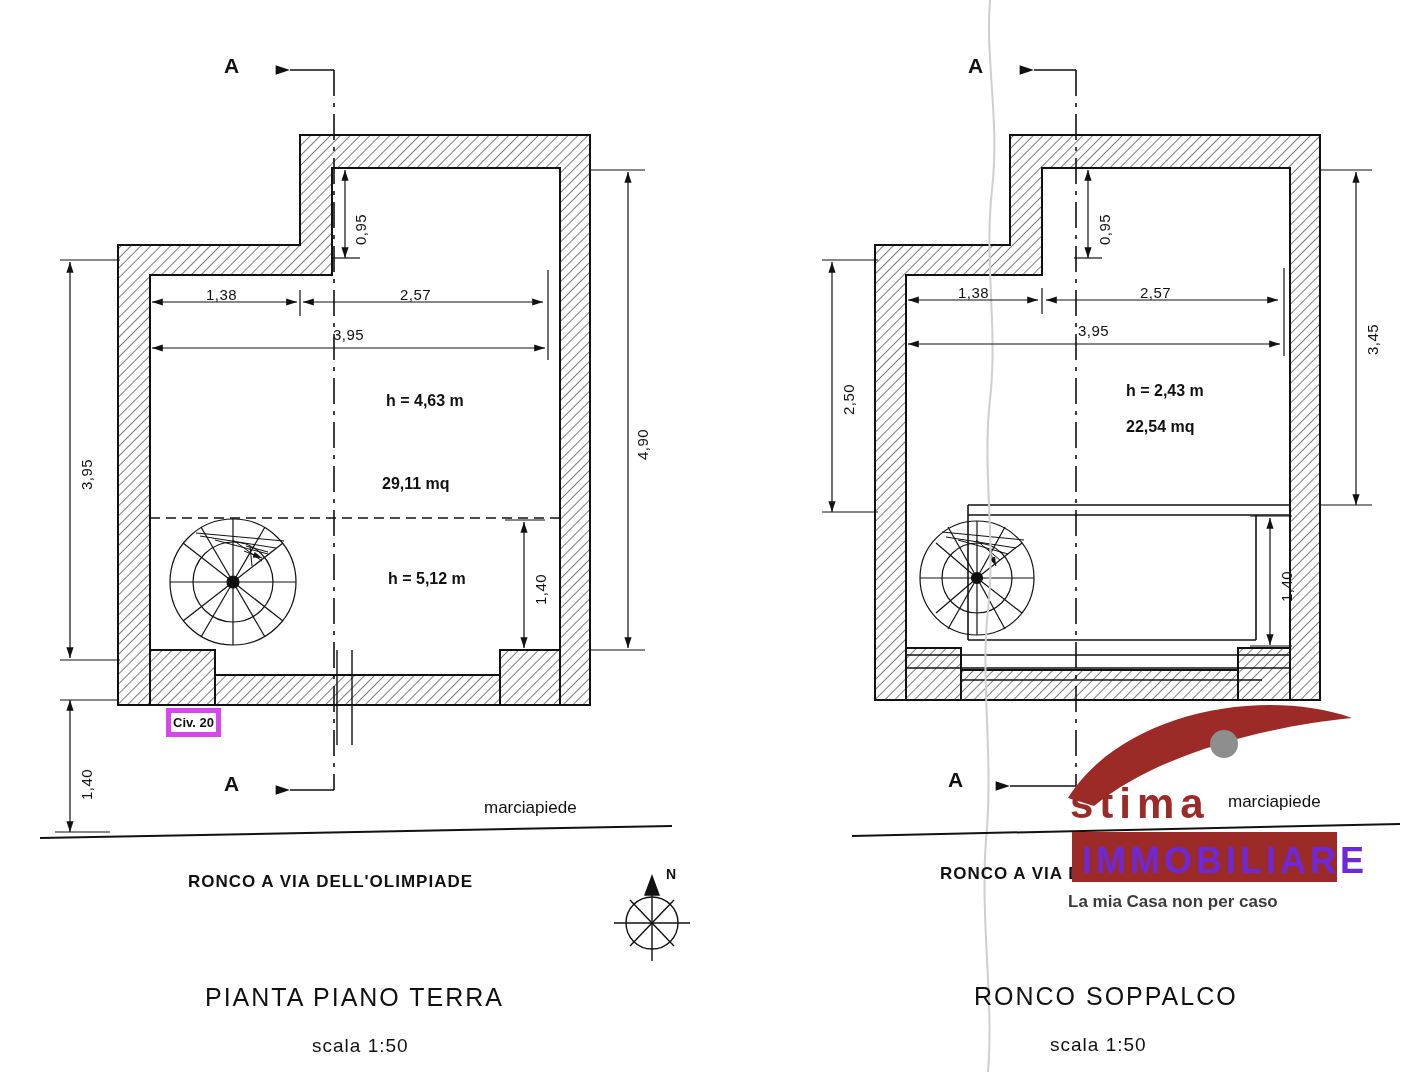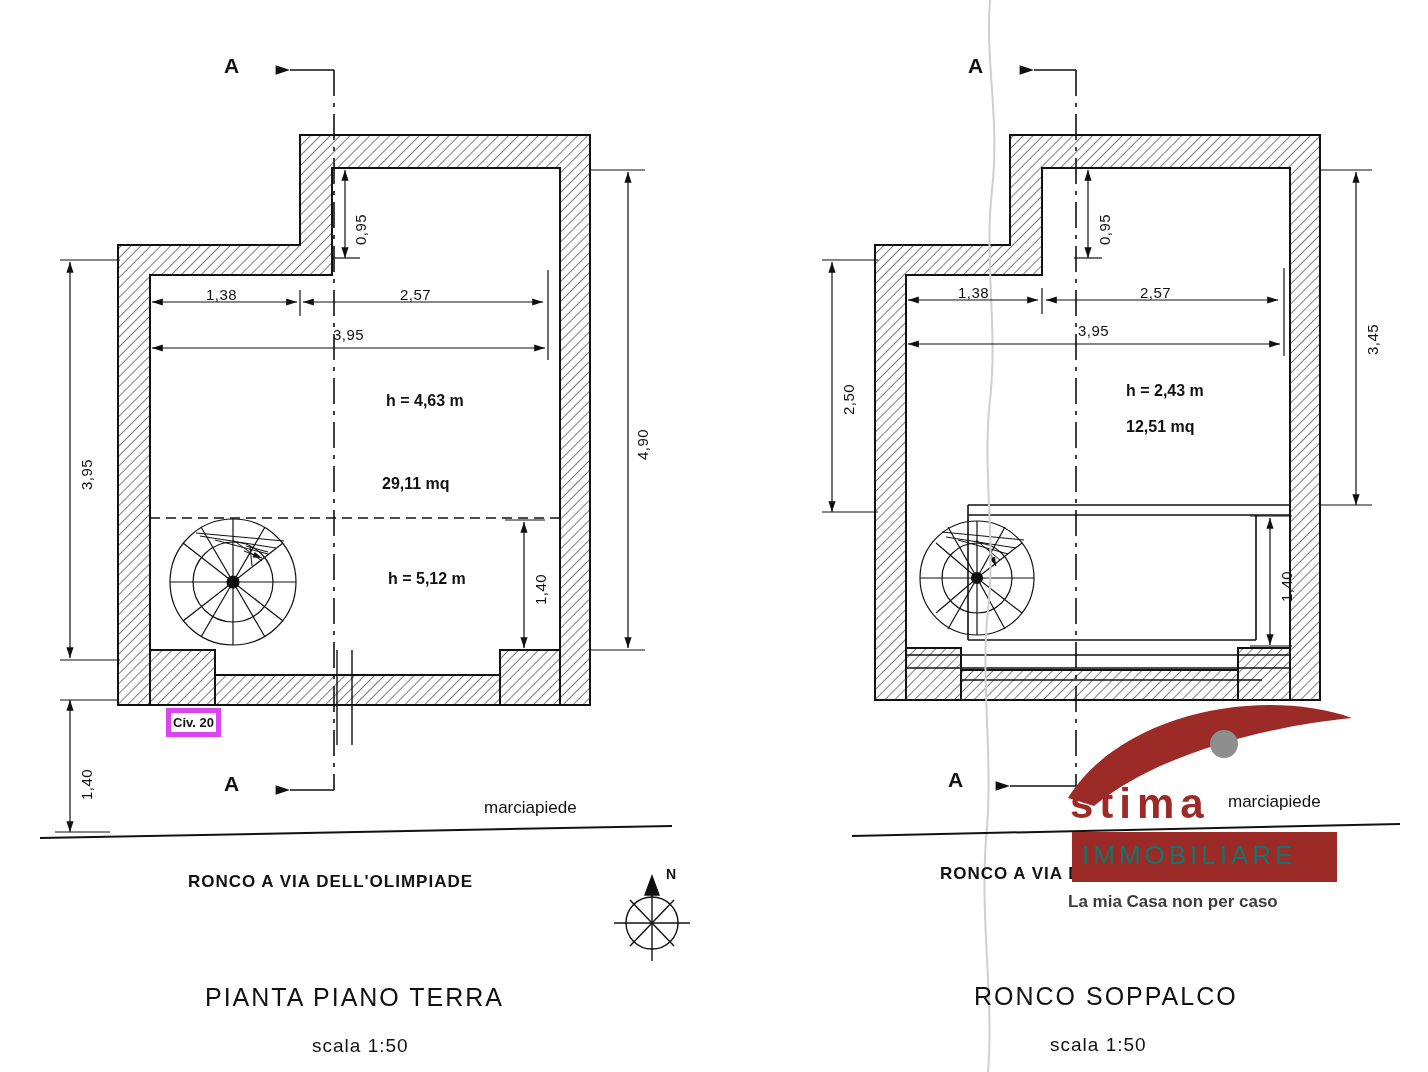--- a/index.html
+++ b/index.html
@@ -13,21 +13,21 @@
   .title{font-size:25px;letter-spacing:2px;}
   .subtitle{font-size:19px;letter-spacing:1px;}
   .street{font-size:17px;letter-spacing:1px;font-weight:bold;}
   .marcia{font-size:17px;}
   svg{position:absolute;left:0;top:0;overflow:visible;}
   .civ{position:absolute;border:5px solid #d946ef;padding:2px 2px;font-size:13px;font-weight:bold;background:#fff;}
   
   .logo{position:absolute;left:1060px;top:680px;width:300px;height:240px;}
   .logo .stima{position:absolute;left:10px;top:100px;font-size:42px;font-weight:bold;color:#9c2b28;letter-spacing:6px;font-family:"Liberation Sans",sans-serif;}
   .logo .imm{position:absolute;left:12px;top:152px;width:265px;height:50px;background:#9c2b28;}
-  .logo .immtxt{position:absolute;left:22px;top:160px;font-size:26px;font-weight:normal;color:#0f766e;letter-spacing:4px;}
+  .logo .immtxt{position:absolute;left:22px;top:160px;font-size:36px;font-weight:bold;color:#6d28d9;letter-spacing:4px;}
   .logo .tag{position:absolute;left:8px;top:212px;font-size:17px;font-weight:bold;color:#3c3c3c;}
   .logo .dot{position:absolute;left:150px;top:50px;width:28px;height:28px;border-radius:50%;background:#8e8e8e;}
 </style>
 </head>
 <body>
 
 <div class="stage">
 
   <svg width="1428" height="1072">
     <defs>
@@ -233,21 +233,21 @@
 
   <div class="txt dimv" style="left:1096px;top:245px;">0,95</div>
   <div class="txt dim" style="left:958px;top:284px;">1,38</div>
   <div class="txt dim" style="left:1140px;top:284px;">2,57</div>
   <div class="txt dim" style="left:1078px;top:322px;">3,95</div>
   <div class="txt dimv" style="left:840px;top:415px;">2,50</div>
   <div class="txt dimv" style="left:1364px;top:355px;">3,45</div>
   <div class="txt dimv" style="left:1278px;top:602px;">1,40</div>
 
   <div class="txt note" style="left:1126px;top:382px;">h = 2,43 m</div>
-  <div class="txt note" style="left:1126px;top:418px;">12,51 mq</div>
+  <div class="txt note" style="left:1126px;top:418px;">22,54 mq</div>
 
   <div class="txt" style="left:968px;top:54px;font-size:21px;font-weight:bold;">A</div>
   <div class="txt" style="left:948px;top:768px;font-size:21px;font-weight:bold;">A</div>
 
   <div class="txt marcia" style="left:1228px;top:792px;">marciapiede</div>
   <div class="txt street" style="left:940px;top:864px;">RONCO A VIA DELL'OLIMPIADE</div>
 
   <div class="txt title" style="left:974px;top:982px;">RONCO SOPPALCO</div>
   <div class="txt subtitle" style="left:1050px;top:1034px;">scala 1:50</div>
 

